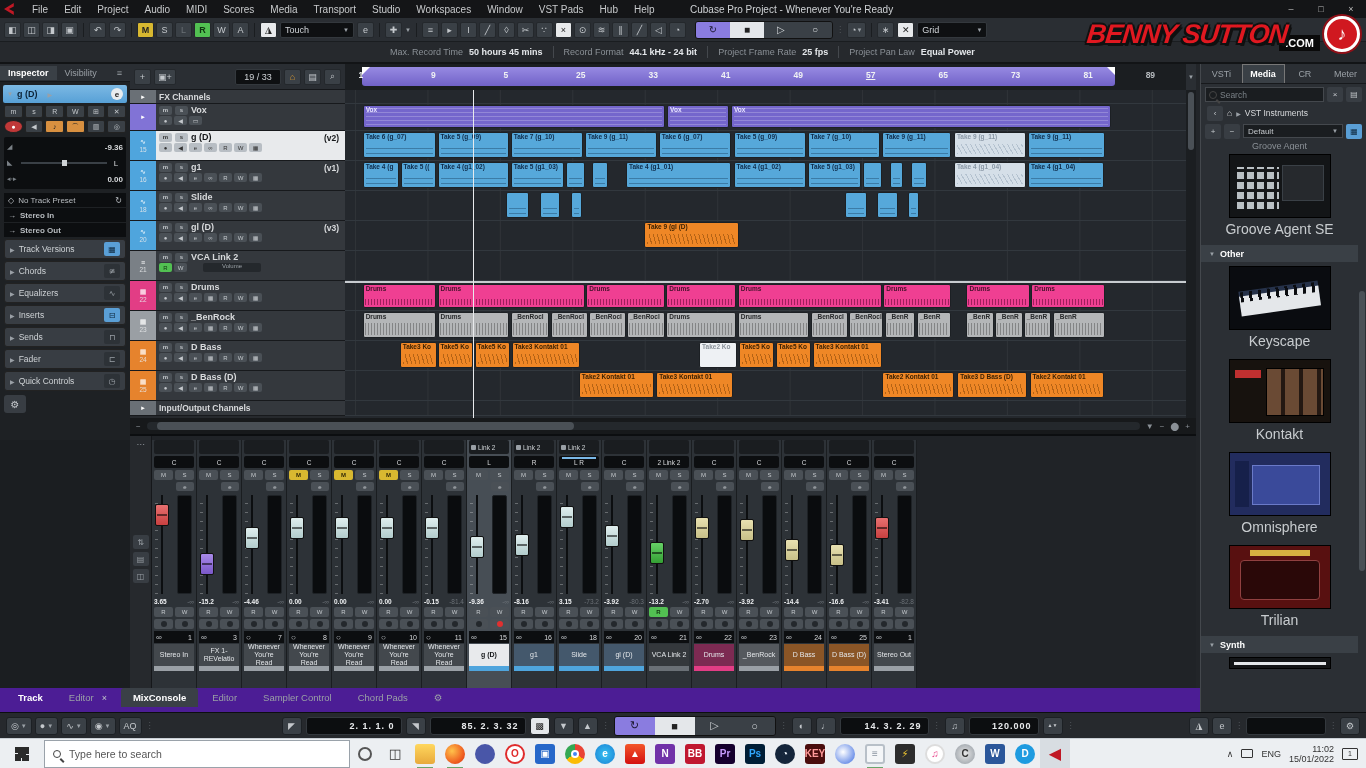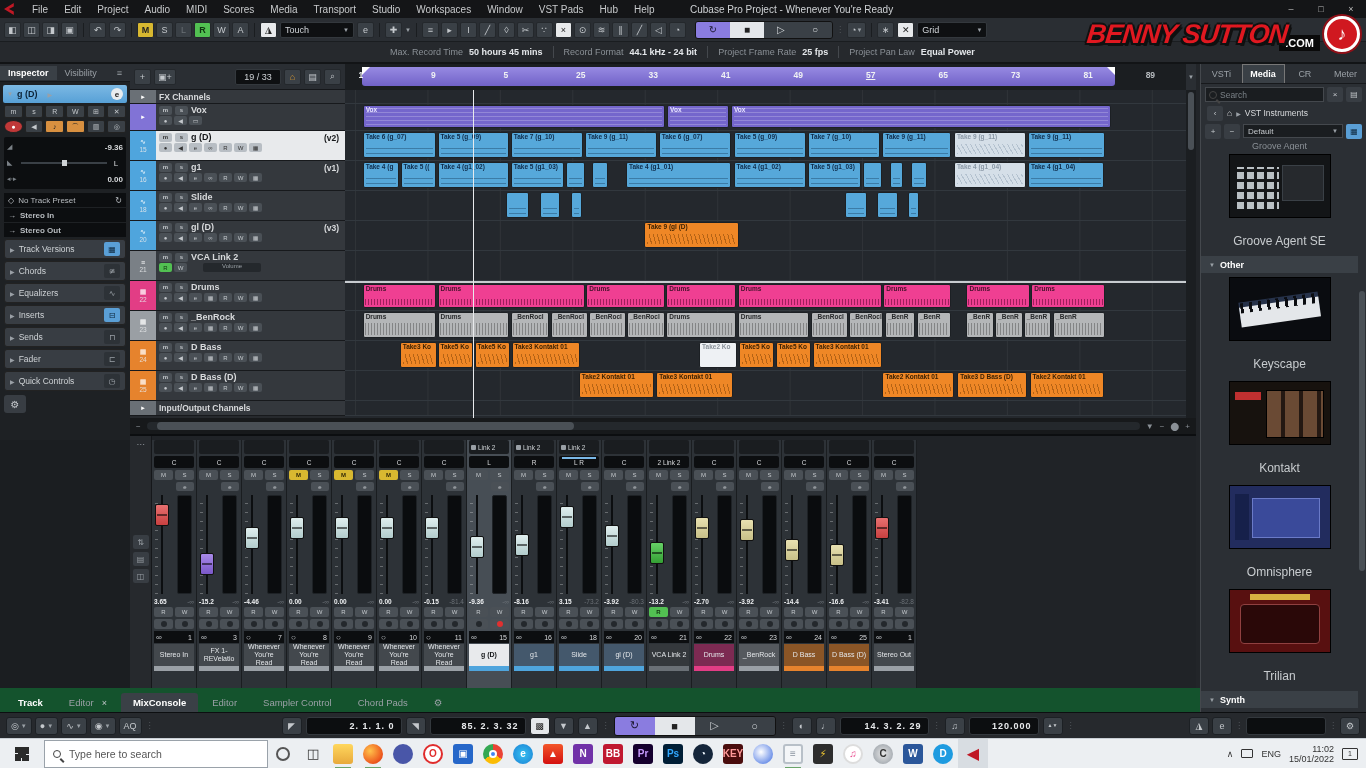--- a/index.html
+++ b/index.html
@@ -175,21 +175,21 @@
   #media-tabs{display:flex;height:20px;border-bottom:1px solid #17191c;font-size:9px;}
   #media-tabs .tab{flex:1;display:flex;align-items:center;justify-content:center;color:#9aa0a6;}
   #media-tabs .tab.on{color:#fff;font-weight:bold;background:#3a4046;border:1px solid #777;border-bottom:none;}
   #media-search{display:flex;align-items:center;gap:3px;padding:3px 4px;}
   #media-search .sbox{flex:1;height:15px;background:#1a1d20;border:1px solid #44484d;display:flex;align-items:center;color:#7a8086;font-size:8.5px;padding:0 3px;gap:3px;}
   .sqbtn{width:16px;height:15px;background:#383d43;border-radius:2px;color:#c4c8cc;font-size:8px;display:flex;align-items:center;justify-content:center;}
   #media-crumb{display:flex;align-items:center;gap:4px;font-size:8.5px;color:#d8dadc;padding:2px 6px;height:16px;}
   #media-ctrl{display:flex;align-items:center;gap:3px;padding:2px 4px;height:20px;}
   #media-ctrl .drop{flex:1;height:14px;background:#1a1d20;border:1px solid #44484d;font-size:8px;color:#c4c8cc;display:flex;align-items:center;justify-content:space-between;padding:0 4px;}
   #media-list{flex:1;overflow:hidden;position:relative;padding-right:8px;}
-  .mi-label{font-size:12px;color:#c8cccf;text-align:center;padding:16px 0 6px;}
+  .mi-label{font-size:14px;color:#c8cccf;text-align:center;padding:3px 0 6px;}
   .mi-partial{font-size:9px;color:#8a9096;text-align:center;height:9px;overflow:hidden;}
   .mi-section{height:17px;background:#3a4046;color:#fff;font-weight:bold;font-size:9px;display:flex;align-items:center;padding:0 8px;gap:5px;margin:2px 0;}
   .thumb{width:102px;height:64px;margin:4px auto 0;background:#131517;border:1px solid #000;position:relative;overflow:hidden;}
   .thumb.pads::before{content:"";position:absolute;left:7px;top:12px;width:42px;height:42px;
     background:repeating-linear-gradient(0deg,#b9c0c4 0 7px,#16181a 7px 10px);}
   .thumb.pads::after{content:"";position:absolute;left:7px;top:12px;width:42px;height:42px;
     background:repeating-linear-gradient(90deg,transparent 0 7px,#16181a 7px 10px);}
   .thumb.pads i{position:absolute;right:6px;top:10px;width:42px;height:36px;background:#26292d;border:1px solid #3a4046;}
   .thumb.keys{background:#0a0c10;}
   .thumb.keys::before{content:"";position:absolute;left:10px;top:24px;right:10px;height:20px;background:#e4e7ea;transform:rotate(-8deg);box-shadow:0 -5px 0 #26324a;}
@@ -200,39 +200,39 @@
   .thumb.omni{background:#222c5e;}
   .thumb.omni::before{content:"";position:absolute;left:22px;top:12px;right:10px;bottom:10px;background:#3a4a9a;border:1px solid #6a7ac8;}
   .thumb.omni::after{content:"";position:absolute;left:5px;top:8px;width:14px;bottom:8px;background:#16204a;}
   .thumb.trilian{background:#581010;}
   .thumb.trilian::before{content:"";position:absolute;left:10px;top:14px;right:10px;bottom:8px;background:#2a0808;border:1px solid #904040;border-radius:4px;}
   .thumb.trilian::after{content:"";position:absolute;left:20px;top:4px;right:20px;height:6px;background:#d8b040;}
   .thumb.strip{height:12px;}
   .thumb.strip::before{content:"";position:absolute;left:4px;right:4px;top:4px;height:3px;background:#e4e7ea;}
   #media-scroll{position:absolute;right:1px;top:150px;width:6px;height:280px;background:#4a5056;border-radius:3px;}
   
-  #lower-tabs{left:0;top:688px;width:1200px;height:24px;background:#14532d;display:flex;align-items:flex-end;font-size:9.5px;gap:2px;padding:0 6px;}
+  #lower-tabs{left:0;top:688px;width:1200px;height:24px;background:#4c1d95;display:flex;align-items:flex-start;font-size:9.5px;gap:2px;padding:0 6px;}
   .lt{padding:4px 12px;color:#9aa0a6;display:flex;align-items:center;gap:8px;}
   .lt.bold{color:#fff;font-weight:bold;}
   .lt.active{background:#3a4046;color:#fff;font-weight:bold;border-radius:3px 3px 0 0;}
   .lt .x{color:#c4c8cc;font-size:9px;}
   
   #transport{left:0;top:712px;width:1366px;height:26px;background:#26292d;border-top:1px solid #0c0e10;display:flex;align-items:center;gap:4px;padding:0 6px;font-size:9px;}
   .tp-btn{height:18px;min-width:20px;background:#3a4046;border:1px solid #1c2024;border-radius:3px;color:#c4c8cc;display:flex;align-items:center;justify-content:center;padding:0 4px;gap:2px;}
   .tp-box{height:18px;background:#0c0e10;border:1px solid #33383d;border-radius:3px;color:#e8eaec;display:flex;align-items:center;justify-content:flex-end;padding:0 6px;font-weight:bold;letter-spacing:1px;}
   .tp-group{display:flex;height:20px;border-radius:3px;overflow:hidden;border:1px solid #111;}
   .tp-group .t-btn{width:40px;display:flex;align-items:center;justify-content:center;background:#3a4046;color:#cfd3d6;font-size:11px;}
   .tp-group .t-btn.purple{background:#8a7ce0;color:#1c1830;}
   .tp-group .t-btn.white{background:#e4e7ea;color:#222;}
   .vdots{color:#55595e;font-size:8px;}
   
   #taskbar{left:0;top:738px;width:1366px;height:30px;background:#eceff2;border-top:1px solid #c8ced4;display:flex;align-items:center;color:#222;}
   #start{width:44px;height:30px;display:flex;align-items:center;justify-content:center;}
   #start i{width:14px;height:14px;background:conic-gradient(#2a2a2a 0 25%,transparent 0 27%,#2a2a2a 0 50%,transparent 0 52%,#2a2a2a 0 75%,transparent 0 77%,#2a2a2a 0);}
-  #tb-search{width:224px;height:28px;background:#fff;border:1px solid #9aa2aa;display:flex;align-items:center;padding:0 8px;gap:8px;font-size:10.5px;color:#555;}
+  #tb-search{width:306px;height:28px;background:#fff;border:1px solid #9aa2aa;display:flex;align-items:center;padding:0 8px;gap:8px;font-size:10.5px;color:#555;}
   .mag{width:8px;height:8px;border:1.5px solid #444;border-radius:50%;position:relative;flex-shrink:0;}
   .mag::after{content:"";position:absolute;left:7px;top:7px;width:5px;height:1.5px;background:#444;transform:rotate(45deg);transform-origin:0 0;}
   .tb-ico{width:30px;height:30px;display:flex;align-items:center;justify-content:center;position:relative;}
   .tb-ico .ic{width:20px;height:20px;display:flex;align-items:center;justify-content:center;font-size:10px;font-weight:bold;}
   .tb-ico .ic.ci{border-radius:50%;}
   .tb-ico .ic.sq{border-radius:3px;}
   .tb-ico.running::after{content:"";position:absolute;bottom:0;left:7px;right:7px;height:2px;background:#6aa56a;}
   .tb-ico.activeapp{background:#d8dde2;}
   #tray{margin-left:auto;display:flex;align-items:center;gap:8px;padding-right:8px;font-size:9px;color:#333;}
   #tray .clock{text-align:right;line-height:10px;font-size:9px;}

